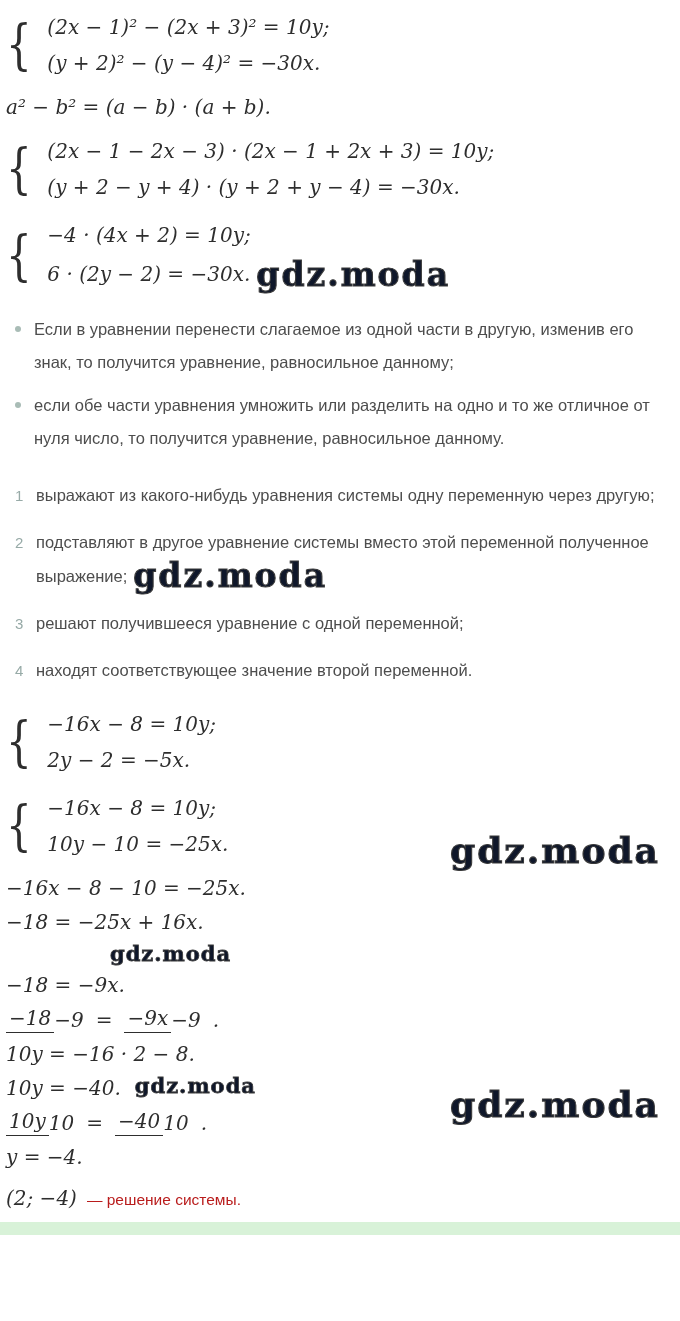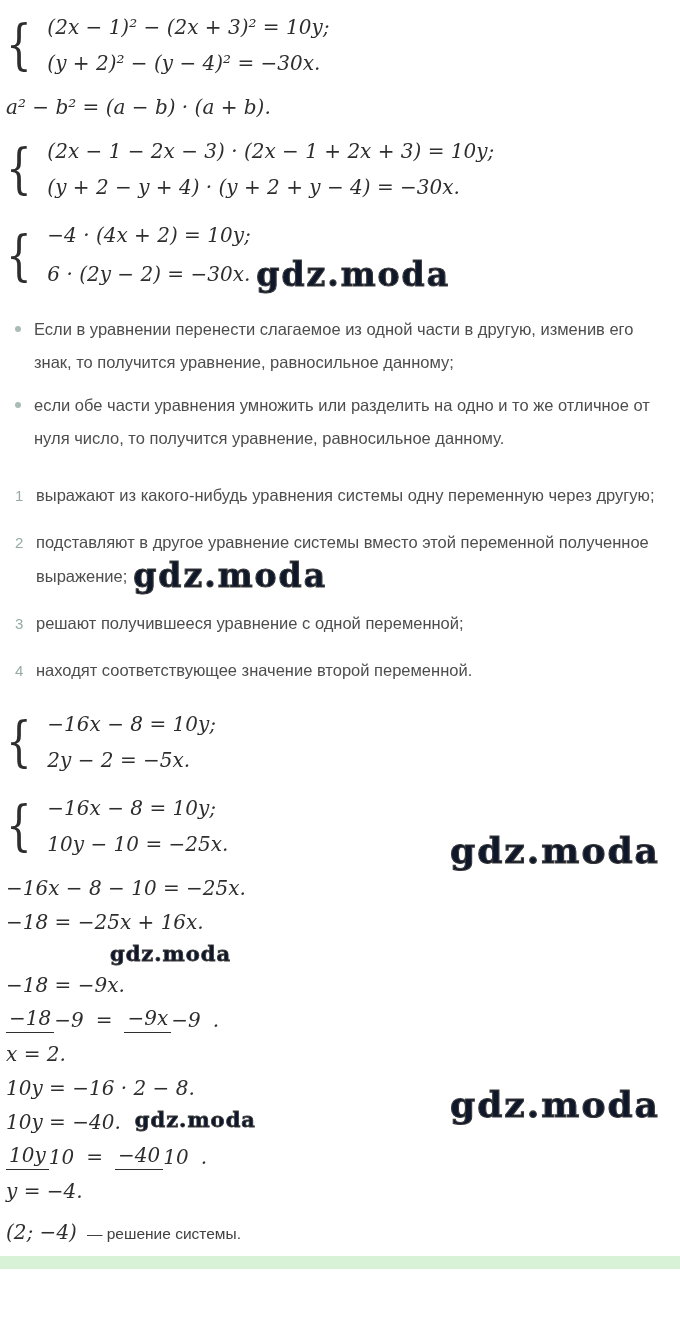--- a/index.html
+++ b/index.html
@@ -42,21 +42,21 @@
   .wm-block { margin:4px 0 4px 104px; }
 
   
   .frac-line { display:flex; align-items:center; gap:12px; margin:8px 0; }
   .frac { display:inline-flex; flex-direction:row; text-align:center; }
   .frac .num { border-bottom:1.6px solid #2e2e2e; padding:0 3px 2px; }
   .frac .den { padding-top:2px; }
 
   
   .sol-line { display:flex; align-items:baseline; gap:10px; margin:16px 0 10px 0; }
-  .sol-text { font-size:15.5px; color:#404040; }
+  .sol-text { font-size:15.5px; color:#b91c1c; }
   .answer-bar { background:#d8f2d8; margin:12px -10px 0 -6px; padding:6px 10px 7px 8px; }
 </style>
 </head>
 <body>
 
 <div class="page">
 
   <div class="system">
     <span class="brace">{</span>
     <div class="sys-lines">
@@ -147,21 +147,20 @@
       <span class="den">−9</span>
     </span>
     <span>=</span>
     <span class="frac">
       <span class="num">−9x</span>
       <span class="den">−9</span>
     </span>
     <span>.</span>
   </div>
 
-  <div class="math math-line">x = 2.</div>
   <div class="math math-line">10y = −16 · 2 − 8.</div>
 
   <div class="math math-line">
     <span>10y = −40.</span><span class="watermark wm-sm wm-inline-up">gdz.moda</span>
   </div>
 
   <div class="math frac-line">
     <span class="frac">
       <span class="num">10y</span>
       <span class="den">10</span>

